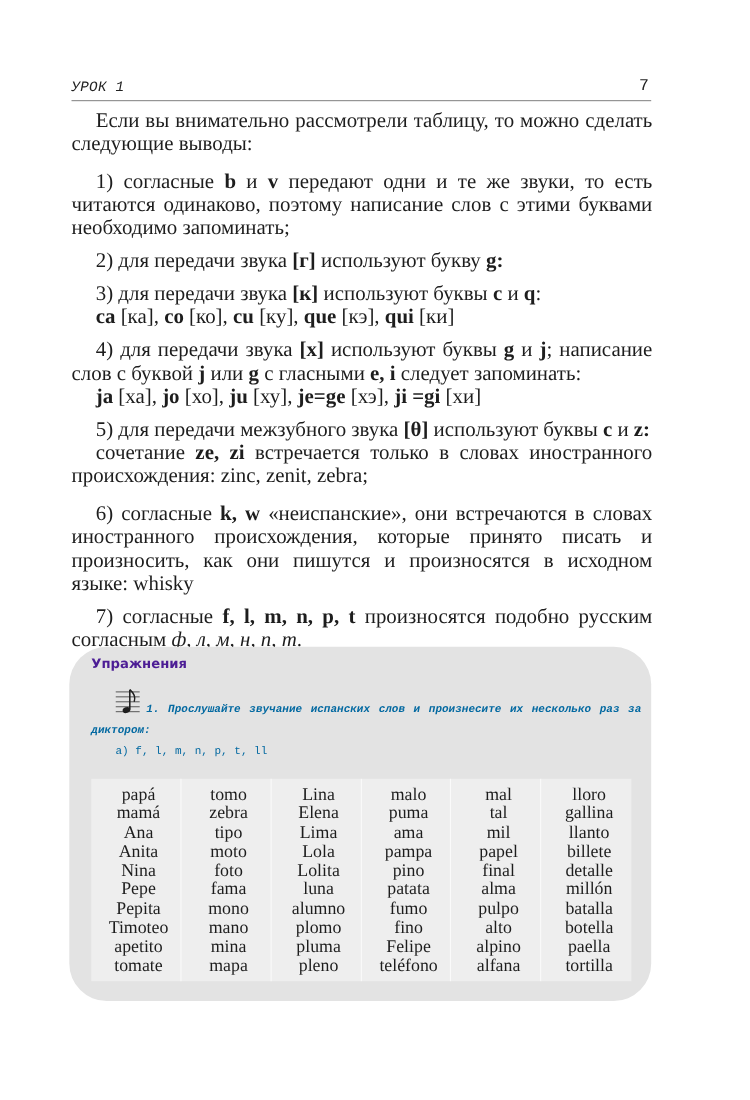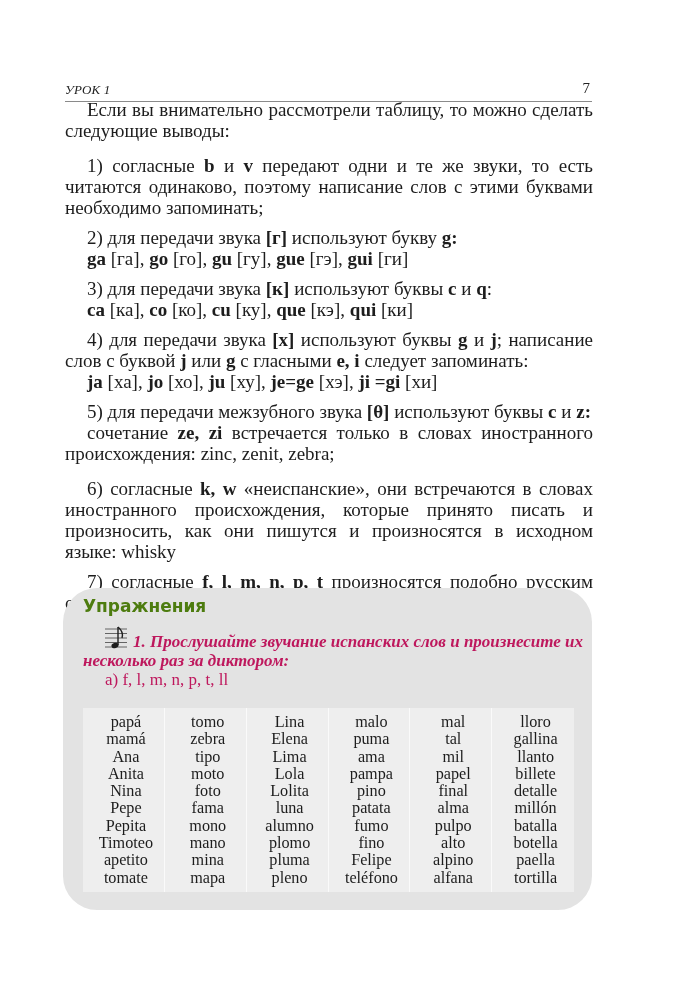--- a/index.html
+++ b/index.html
@@ -1,22 +1,22 @@
 <!DOCTYPE html>
 <html><head>
 <meta charset="utf-8">
 <style>
   html, body { margin: 0; padding: 0; background: #ffffff; }
   body { width: 682px; height: 1000px; position: relative; overflow: hidden; }
   .page { position: absolute; left: 0; top: 0; width: 682px; height: 1000px; }
 
   .running-head {
-    position: absolute; left: 65px; top: 80px; width: 527px; height: 21px;
+    position: absolute; left: 65px; top: 70px; width: 527px; height: 21px;
     border-bottom: 1px solid #8a8a8a;
-    font-family: Liberation Serif, serif; font-style: italic;
+    font-family: Liberation Mono, monospace; font-style: italic;
     font-size: 13px; color: #222;
   }
   .running-head .lesson { position: absolute; left: 0; top: 2px; letter-spacing: 0.2px; }
   .running-head .pageno { position: absolute; right: 2px; top: 0px; font-style: normal; font-size: 15px; }
 
   .body-text {
     position: absolute; left: 65px; top: 99px; width: 528px;
     font-family: "Liberation Serif", serif; font-size: 19px; line-height: 21px;
     color: #1d1d1d; text-align: justify;
   }
@@ -26,27 +26,27 @@
   .body-text .cont { display: block; text-indent: 22px; }
   .b { font-weight: bold; }
   .i { font-style: italic; }
 
   .exercise-box {
     position: absolute; left: 63px; top: 588px; width: 529px; height: 322px;
     background: #e3e3e3; border-radius: 34px 34px 34px 34px;
   }
   .exercise-title {
     position: absolute; left: 20px; top: 8px;
-    font-family: "DejaVu Sans", sans-serif; font-weight: bold; font-size: 17px;
-    color: #4d7c0f;
+    font-family: "DejaVu Sans", sans-serif; font-weight: bold; font-size: 12px;
+    color: #4c1d95;
   }
   .task {
     position: absolute; left: 20px; top: 38px; width: 500px;
-    font-family: Liberation Serif, serif; font-size: 17px; line-height: 19px;
-    color: #be185d; text-align: justify;
+    font-family: Liberation Mono, monospace; font-size: 10px; line-height: 19px;
+    color: #0369a1; text-align: justify;
   }
   .task .instr { font-weight: bold; font-style: italic; }
   .note-icon {
     display: inline-block; width: 24px; height: 24px; vertical-align: -3px;
     margin-left: 22px; margin-right: 4px;
   }
   .task .sub { display: block; padding-left: 22px; margin-top: 0px; font-style: normal; font-weight: normal; }
 
   .word-table {
     position: absolute; left: 20px; top: 120px; width: 491px; height: 184px;
@@ -74,21 +74,20 @@
     <p>Если вы внимательно рассмотрели таблицу, то можно сделать следующие выводы:</p>
 
     <p class="tight">
       <span>1)</span>
       <span>согласные </span><span class="b">b</span><span> и </span><span class="b">v</span><span> передают одни и те же звуки, то есть читаются одинаково, поэтому написание слов с этими буквами необходимо запоминать;</span>
     </p>
 
     <p class="tight">
       <span>2)</span>
       <span>для передачи звука </span><span class="b">[г]</span><span> используют букву </span><span class="b">g:</span>
-      <span class="line"><span class="b">ga</span> <span>[га]</span>, <span class="b">go</span> <span>[го]</span>, <span class="b">gu</span> <span>[гу]</span>, <span class="b">gue</span> <span>[гэ]</span>, <span class="b">gui</span> <span>[ги]</span></span>
     </p>
 
     <p class="tight">
       <span>3)</span>
       <span>для передачи звука </span><span class="b">[к]</span><span> используют буквы </span><span class="b">c</span><span> и </span><span class="b">q</span><span>:</span>
       <span class="line"><span class="b">ca</span> <span>[ка]</span>, <span class="b">co</span> <span>[ко]</span>, <span class="b">cu</span> <span>[ку]</span>, <span class="b">que</span> <span>[кэ]</span>, <span class="b">qui</span> <span>[ки]</span></span>
     </p>
 
     <p class="tight">
       <span>4)</span>

